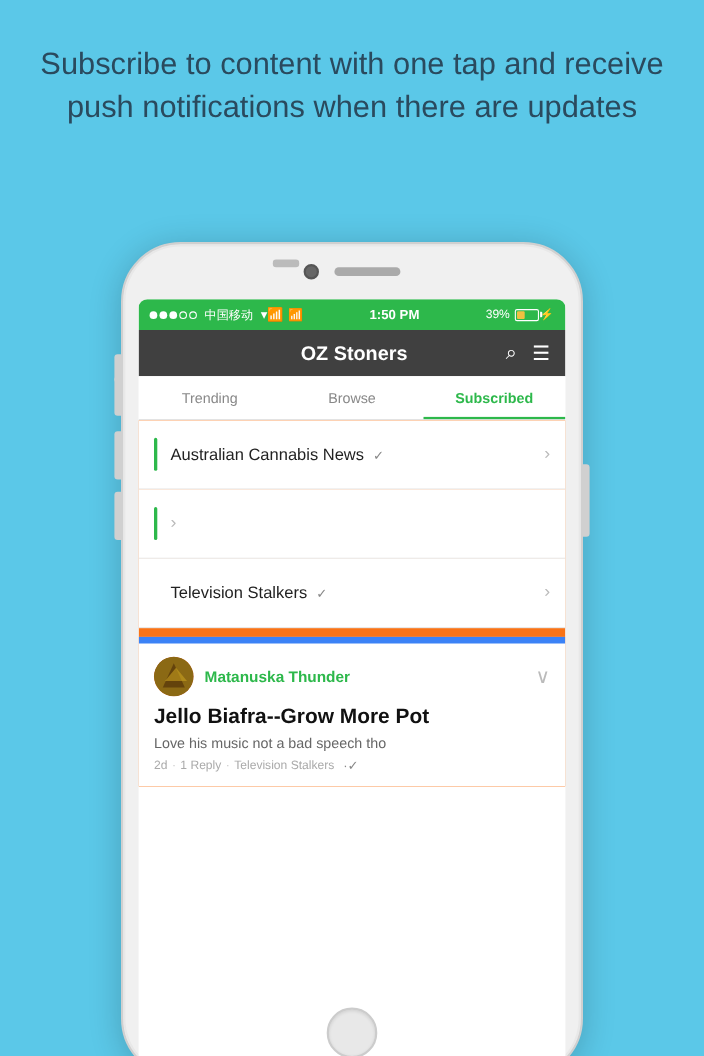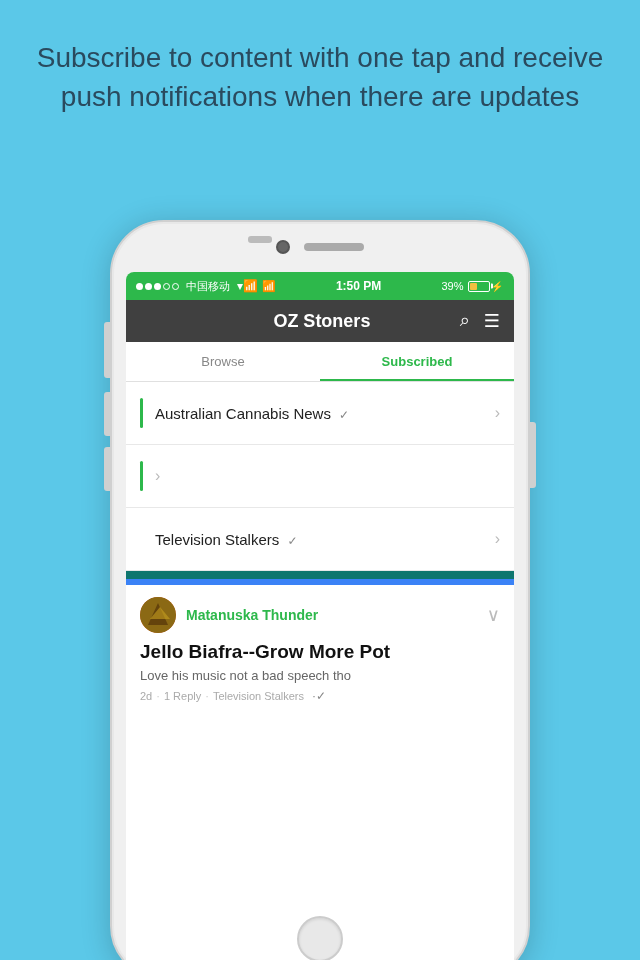--- a/index.html
+++ b/index.html
@@ -234,21 +234,21 @@
       position: absolute;
       bottom: 0;
       left: 0;
       right: 0;
       height: 2px;
       background: #2db84b;
     }
 
     
     .content {
-      background: #0f766e;
+      background: #f97316;
       overflow: hidden;
     }
 
     .list-item {
       display: flex;
       align-items: center;
       padding: 16px 14px;
       background: white;
       border-bottom: 1px solid #e8e8e8;
       cursor: pointer;
@@ -394,20 +394,23 @@
     <div class="app-header">
       <div class="header-spacer"></div>
       <span class="app-title">OZ Stoners</span>
       <div class="header-icons">
         <span class="header-icon">⌕</span>
         <span class="header-icon">☰</span>
       </div>
     </div>
 
     <div class="tabs">
+      <div class="tab">
+        <span>Trending</span>
+      </div>
       <div class="tab">
         <span>Browse</span>
       </div>
       <div class="tab active">
         <span>Subscribed</span>
       </div>
     </div>
 
     <div class="content">
 

